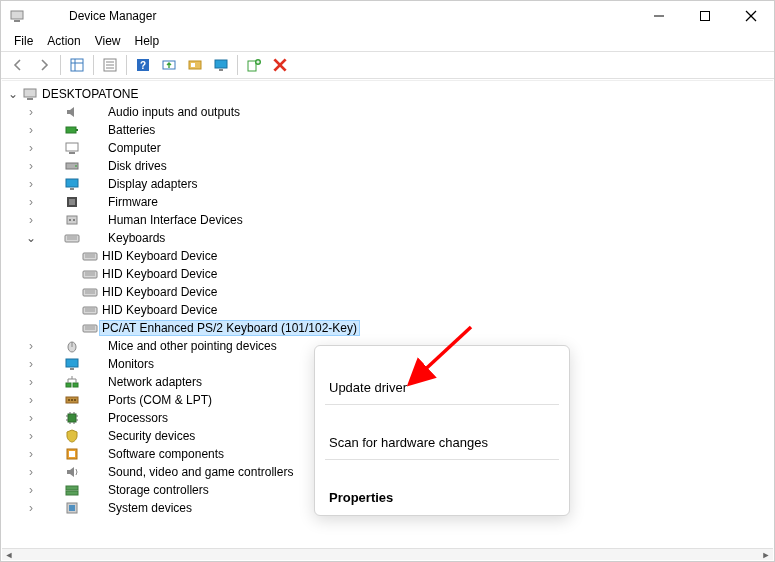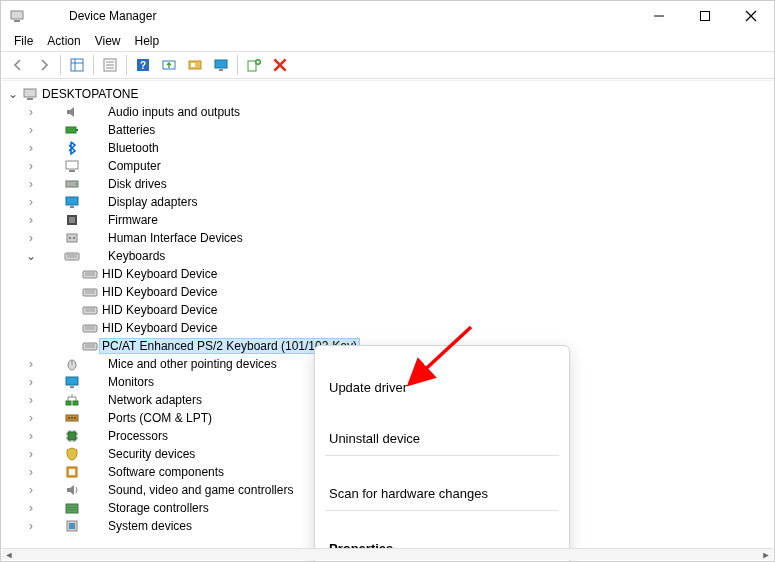--- a/index.html
+++ b/index.html
@@ -274,29 +274,20 @@
             <rect x="2" y="5" width="10" height="6" fill="#3aa03a" stroke="#2a7a2a"></rect>
             <rect x="12" y="7" width="2" height="2" fill="#2a7a2a"></rect>
           </svg>
         </span>
         <span class="label">Batteries</span>
       </div>
       <div class="row indent1">
         <span class="toggle collapsed"></span>
         <span class="dicon">
           <svg width="16" height="16" viewBox="0 0 16 16">
-            <path d="M7 2 L11 5 L5 11 M5 5 L11 11 L7 14 L7 2" fill="none" stroke="#0a6cd6" stroke-width="1.6"></path>
-          </svg>
-        </span>
-        <span class="label">Bluetooth</span>
-      </div>
-      <div class="row indent1">
-        <span class="toggle collapsed"></span>
-        <span class="dicon">
-          <svg width="16" height="16" viewBox="0 0 16 16">
             <rect x="2" y="3" width="12" height="8" fill="#fff" stroke="#888"></rect>
             <rect x="5" y="12" width="6" height="2" fill="#888"></rect>
           </svg>
         </span>
         <span class="label">Computer</span>
       </div>
       <div class="row indent1">
         <span class="toggle collapsed"></span>
         <span class="dicon">
           <svg width="16" height="16" viewBox="0 0 16 16">
@@ -510,21 +501,20 @@
             <rect x="5" y="5" width="6" height="6" fill="#5090c0"></rect>
           </svg>
         </span>
         <span class="label">System devices</span>
       </div>
     </div>
 </div>
 
 <div class="ctxmenu" id="ctxmenu">
     <div class="ctxitem">Update driver</div>
-    <div class="ctxitem">Uninstall device</div>
     <div class="ctxsep"></div>
     <div class="ctxitem">Scan for hardware changes</div>
     <div class="ctxsep"></div>
     <div class="ctxitem bold">Properties</div>
   </div>
 
 <svg class="arrow" style="left:402px; top:320px;" width="80" height="70" viewBox="0 0 80 70">
   <defs>
     <marker id="ah" markerWidth="8" markerHeight="8" refX="4" refY="4" orient="auto">
       <path d="M0,0 L8,4 L0,8 Z" fill="#ff0000"></path>

